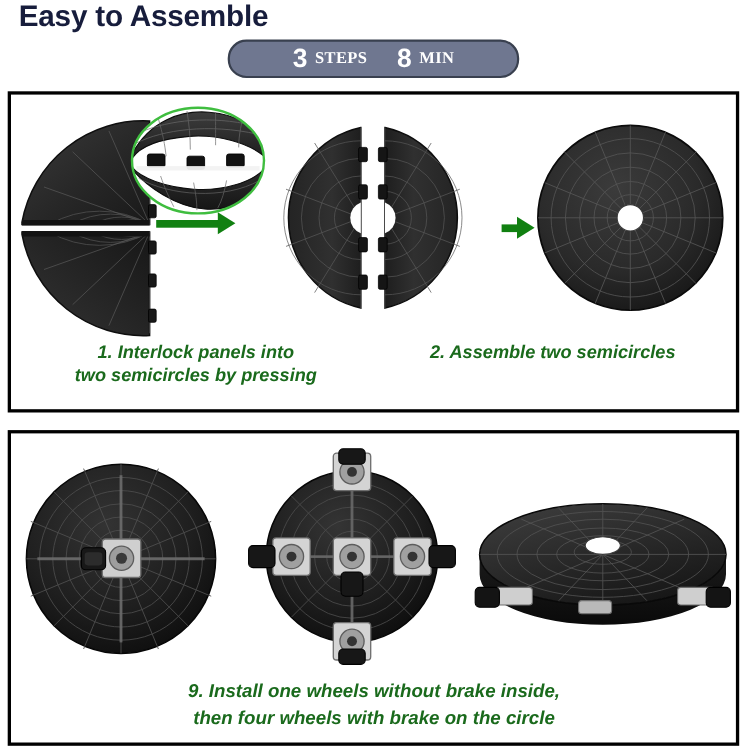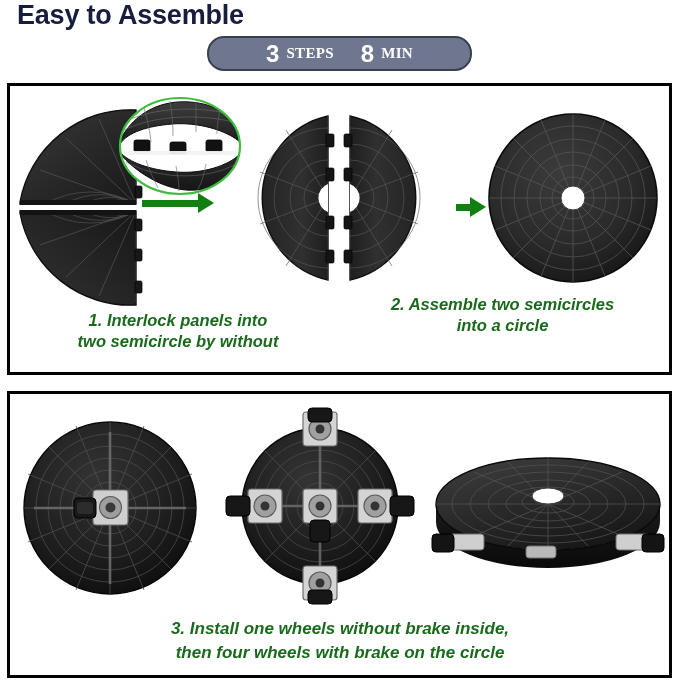--- a/index.html
+++ b/index.html
@@ -29,21 +29,21 @@
   
   .panel{position:absolute;border:3px solid #000;background:#fff;box-sizing:border-box;}
   #panel-top{left:7px;top:83px;width:665px;height:292px;}
   #panel-bottom{left:7px;top:391px;width:665px;height:287px;}
 
   .caption{
     position:absolute;text-align:center;color:#1a6a1c;
     font-weight:bold;font-style:italic;font-size:16.5px;line-height:21px;
   }
   #cap1{left:28px;top:310px;width:300px;font-style:italic;}
-  #cap2{left:345px;top:294px;width:315px;}
+  #cap2{left:345px;top:310px;width:315px;}
   #cap3{left:30px;top:617px;width:620px;font-size:17px;line-height:24px;}
 
   
   .arrow{position:absolute;}
   .arrow .shaft{position:absolute;left:0;top:7px;height:7px;background:#118011;}
   .arrow .head{
     position:absolute;top:0;width:0;height:0;
     border-top:10.5px solid transparent;border-bottom:10.5px solid transparent;
     border-left:16px solid #118011;
   }
@@ -309,25 +309,24 @@
         <line x1="86" y1="86" x2="54" y2="164"></line>
         <line x1="86" y1="86" x2="8" y2="118"></line>
         <line x1="86" y1="86" x2="8" y2="54"></line>
       </g>
       <circle cx="86" cy="86" r="12" fill="#ffffff" stroke="#3a3a3a" stroke-width="1"></circle>
     </svg>
   </div>
 
   <div class="caption" id="cap1">
     <div>1. Interlock panels into</div>
-    <div>two semicircle by without</div>
+    <div>two semicircles by pressing</div>
   </div>
   <div class="caption" id="cap2">
     <div>2. Assemble two semicircles</div>
-    <div>into a circle</div>
   </div>
 
   <div class="panel" id="panel-bottom"></div>
 
   <div class="art" style="left:20px;top:418px;">
     <svg width="180" height="180" viewBox="0 0 180 180">
       <defs>
         <radialGradient id="bg1" cx="42%" cy="32%" r="74%">
           <stop offset="0%" stop-color="#333"></stop>
             <stop offset="60%" stop-color="#1f1f1f"></stop>
@@ -488,17 +487,17 @@
         <rect x="186" y="96" width="34" height="16" rx="3" fill="#cfcfcf" stroke="#6e6e6e" stroke-width="1"></rect>
         <rect x="212" y="96" width="22" height="18" rx="4" fill="#141414" stroke="#000" stroke-width="1"></rect>
       </g>
       <g>
         <rect x="96" y="108" width="30" height="12" rx="3" fill="#b9b9b9" stroke="#6e6e6e" stroke-width="1"></rect>
       </g>
     </svg>
   </div>
 
   <div class="caption" id="cap3">
-    <div>3. Install one wheels without brake inside,</div>
+    <div>9. Install one wheels without brake inside,</div>
     <div>then four wheels with brake on the circle</div>
   </div>
 
 </div>
 
 </body></html>

